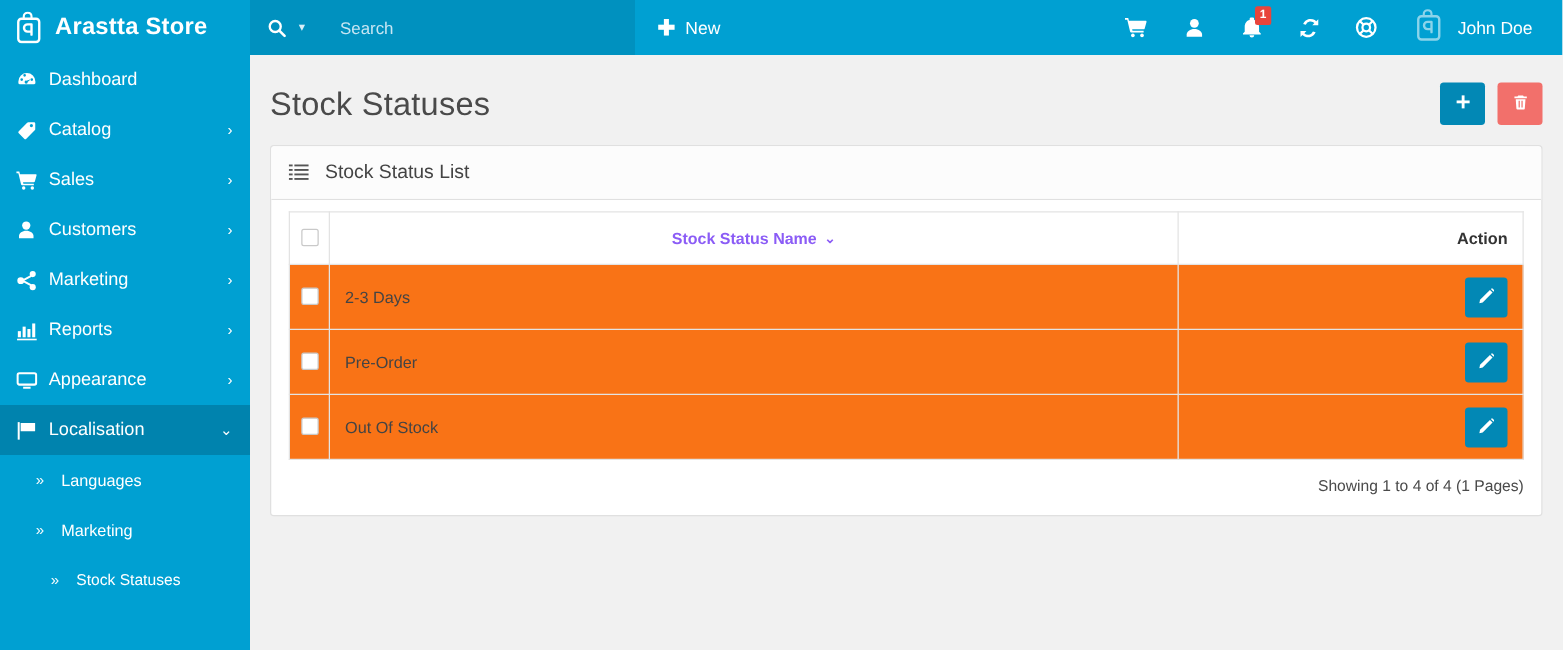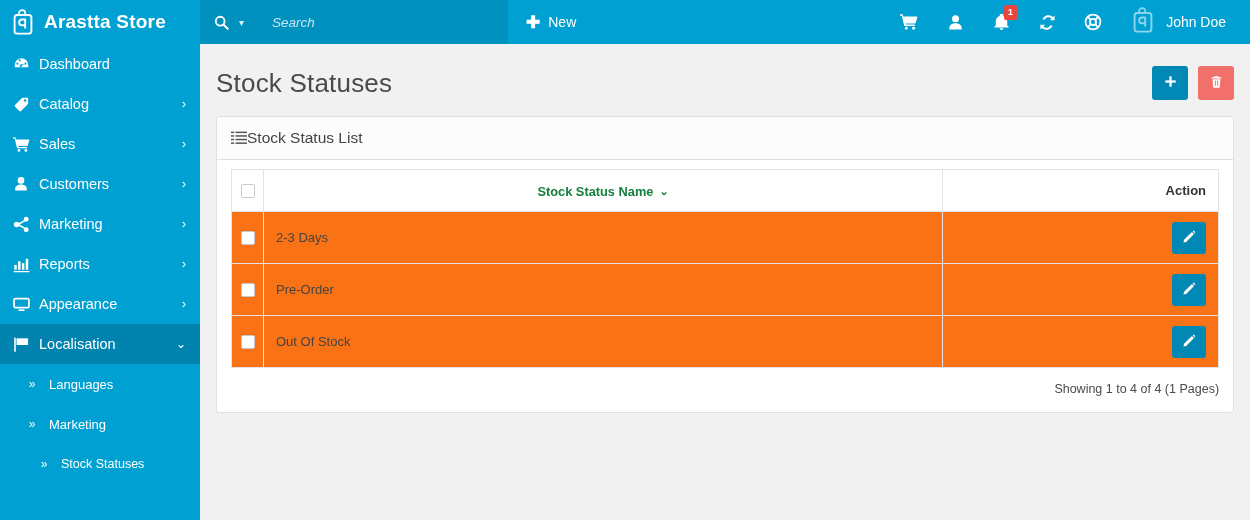--- a/index.html
+++ b/index.html
@@ -65,21 +65,21 @@
   }
   .search-zone {
     width: 308px; background: #0091bf; display: flex; align-items: center;
     padding-left: 14px; gap: 8px; cursor: text;
   }
   .search-icon { color: #fff; display: flex; align-items: center; }
   .search-caret { color: #d9eef7; font-size: 10px; margin-left: 2px; }
   .search-input {
     border: 0; background: transparent; outline: none;
     color: #ffffff; font-size: 13.5px; width: 200px;
-    font-family: "Liberation Sans", sans-serif; margin-left: 20px; font-style: italic;
+    font-family: "Liberation Sans", sans-serif; margin-left: 20px;
   }
   .search-input::placeholder { color: #c7e6f3; opacity: 1; }
   .new-btn {
     display: flex; align-items: center; gap: 8px;
     padding: 0 18px; color: #fff; font-size: 14px; cursor: pointer;
   }
   .new-btn .plus { font-size: 17px; font-weight: bold; line-height: 1; }
   .topbar-spacer { flex: 1 1 auto; }
   .topbar-icons { display: flex; align-items: center; padding-right: 10px; }
   .tb-ico {
@@ -110,39 +110,39 @@
     color: #fff; cursor: pointer;
   }
   .btn-add { background: #0288b5; }
   .btn-del { background: #f2706b; }
 
   .panel {
     background: #ffffff; border: 1px solid #e0e0e0; border-radius: 3px;
     margin-top: 10px;
   }
   .panel-head {
-    height: 43px; display: flex; align-items: center; 
+    height: 43px; display: flex; align-items: center; gap: 13px;
     padding-left: 14px; border-bottom: 1px solid #e0e0e0;
     background: #fcfcfc; border-radius: 3px 3px 0 0;
   }
   .panel-head .list-icon { color: #555; display: flex; align-items: center; }
   .panel-title { font-size: 15.5px; color: #444; }
   .panel-body { padding: 9px 14px 0 14px; }
 
   table.grid { width: 100%; border-collapse: collapse; table-layout: fixed; }
   table.grid th, table.grid td {
     border: 1px solid #e3e3e3; vertical-align: middle;
   }
   .col-chk { width: 32px; }
   .col-name { width: auto; }
   .col-action { width: 276px; }
   table.grid th { height: 42px; padding: 0 12px; background: #fff; }
   table.grid td { height: 52px; padding: 0 12px; background: #f97316; }
   .th-link {
-    color: #15803d; font-size: 12.8px; font-weight: bold; text-decoration: none;
+    color: #8b5cf6; font-size: 12.8px; font-weight: bold; text-decoration: none;
     display: inline-flex; align-items: center; gap: 6px; cursor: pointer;
   }
   .th-link .chev-d { font-size: 11px; }
   .th-action { text-align: right; font-size: 13px; color: #333; font-weight: bold; }
   .cell-name { font-size: 13px; color: #444; }
   .cell-action { text-align: right; padding-right: 12px !important; }
   .cb {
     width: 14px; height: 14px; border: 1px solid #c9c9c9; background: #fff;
     border-radius: 2px; display: inline-block; cursor: pointer; vertical-align: middle;
   }

